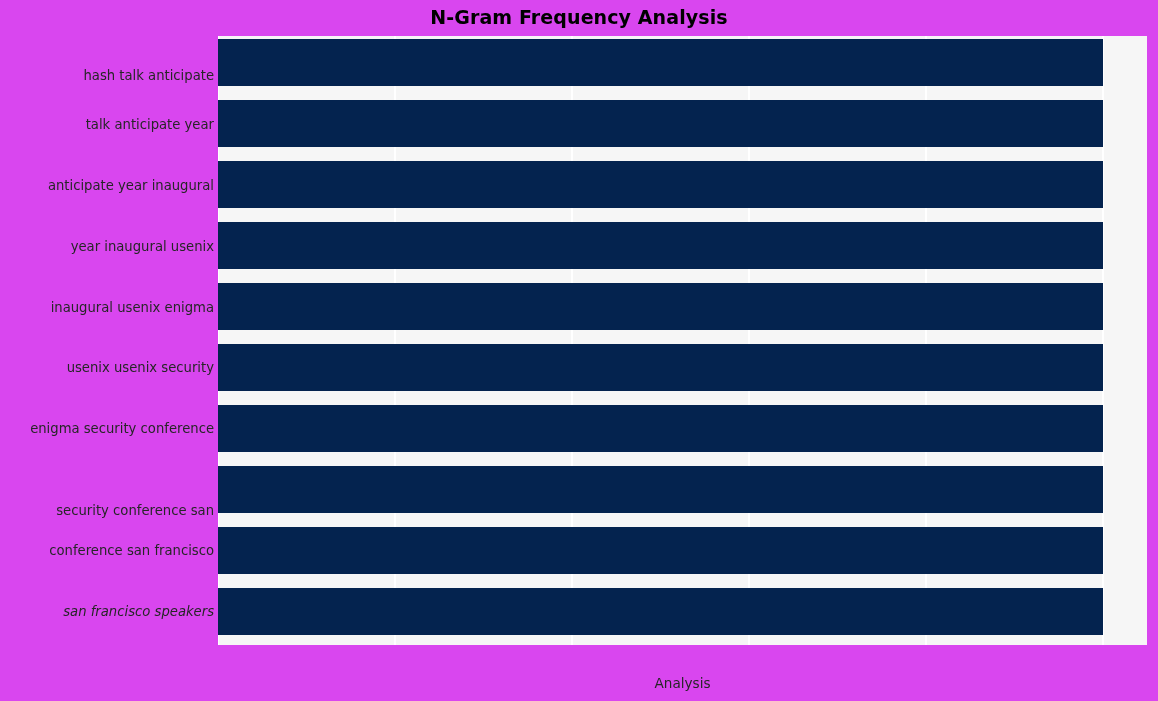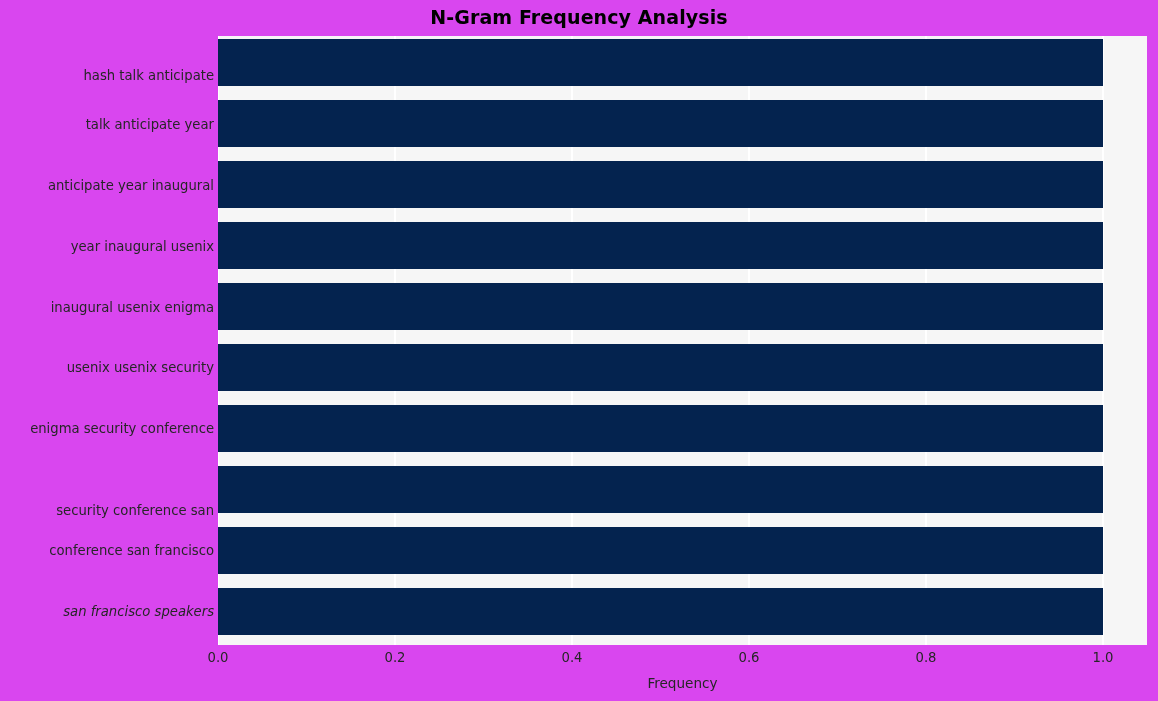--- a/index.html
+++ b/index.html
@@ -159,24 +159,16 @@
       <div class="ylabel" style="top: 148.75px;">anticipate year inaugural</div>
       <div class="ylabel" style="top: 209.65px;">year inaugural usenix</div>
       <div class="ylabel" style="top: 270.55px;">inaugural usenix enigma</div>
       <div class="ylabel" style="top: 331.45px;">usenix usenix security</div>
       <div class="ylabel" style="top: 392.35px;">enigma security conference</div>
       <div class="ylabel" style="top: 474px;">security conference san</div>
       <div class="ylabel" style="top: 514.15px;">conference san francisco</div>
       <div class="ylabel" style="top: 575.05px; font-style: italic;">san francisco speakers</div>
     </div>
 
-  <div class="xticks">
-      <div class="xtick" style="left: 0px;">0.0</div>
-      <div class="xtick" style="left: 177px;">0.2</div>
-      <div class="xtick" style="left: 354px;">0.4</div>
-      <div class="xtick" style="left: 531px;">0.6</div>
-      <div class="xtick" style="left: 708px;">0.8</div>
-      <div class="xtick" style="left: 885px;">1.0</div>
-    </div>
 
-  <div class="xaxis-title">Frequency</div>
+  <div class="xaxis-title">Analysis</div>
 
 </div>
 
 </body></html>

